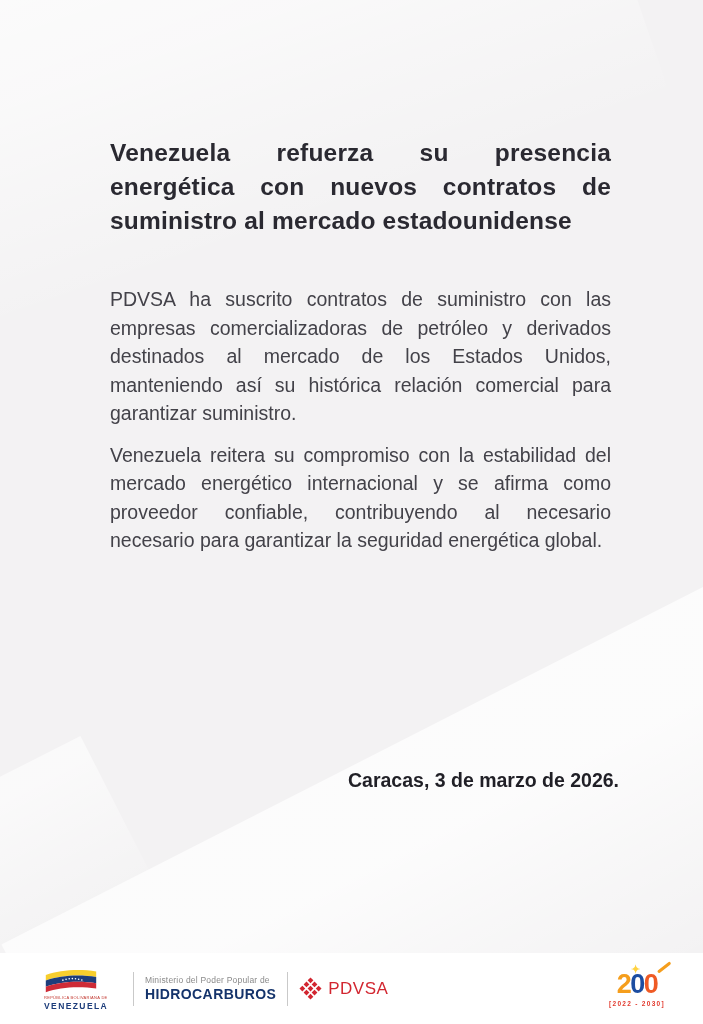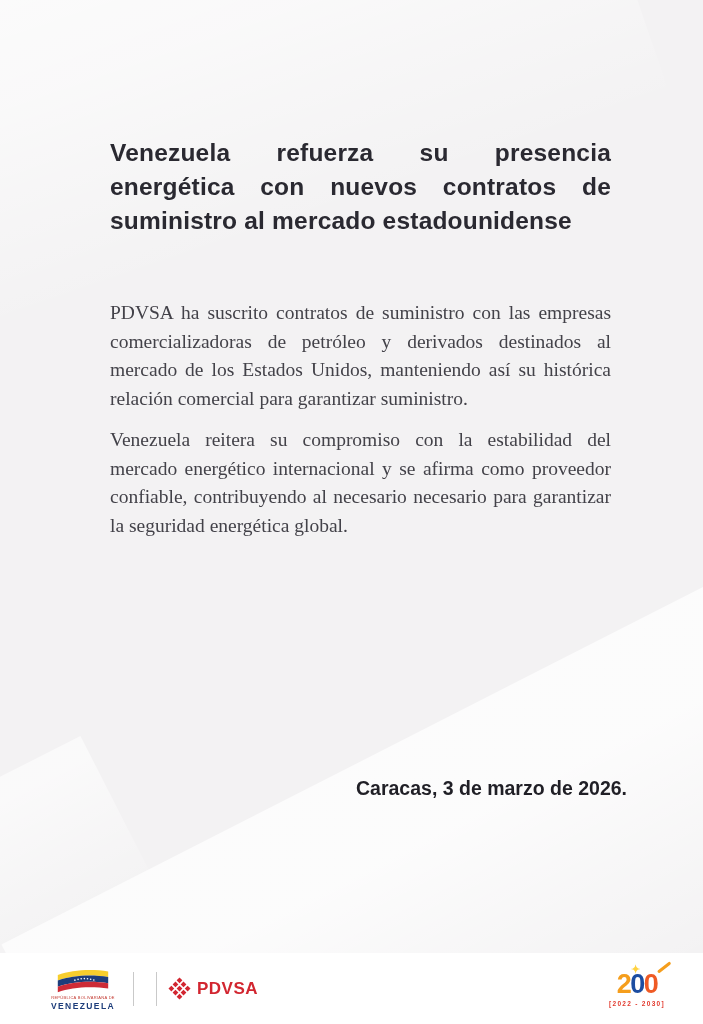--- a/index.html
+++ b/index.html
@@ -29,47 +29,47 @@
 
   .content{
     position:absolute;left:110px;top:0;width:501px;
   }
   h1.headline{
     position:absolute;top:136px;left:0;width:501px;margin:0;
     font-size:24.5px;line-height:34px;font-weight:700;
     color:#2a2931;text-align:justify;letter-spacing:0.2px;
   }
   .bodytext{
-    position:absolute;top:299px;left:0;width:501px;font-family:Liberation Serif, serif;
+    position:absolute;top:285px;left:0;width:501px;
   }
   .body-par{
     margin:0 0 13px 0;
     font-size:19.5px;line-height:28.5px;font-weight:400;
     color:#434249;text-align:justify;
   }
   .dateline{
-    position:absolute;top:761px;left:0;width:501px;margin:16px;
+    position:absolute;top:761px;left:0;width:501px;margin:8px;
     font-size:19.5px;font-weight:700;color:#201f26;text-align:right;
   }
 
   footer{
     position:absolute;left:0;bottom:0;width:703px;height:71px;
     background:#ffffff;
     display:flex;align-items:center;
     padding-left:44px;box-sizing:border-box;
   }
-  .gov-logo{display:flex;flex-direction:column;align-items:center;width:78px;}
+  .gov-logo{display:flex;flex-direction:column;width:78px;}
   .gov-sub{font-size:4px;color:#c2372f;letter-spacing:0.3px;margin-top:1px;white-space:nowrap;}
   .gov-name{font-size:8.5px;font-weight:700;color:#1d3d7b;letter-spacing:1.4px;margin-top:1px;}
   .vdiv{width:1px;height:34px;background:#c9c9c9;margin:0 11px;}
   .ministry{display:flex;flex-direction:column;justify-content:center;}
   .min-line1{font-size:8.5px;color:#8a8a8a;letter-spacing:0.2px;}
   .min-line2{font-size:14px;font-weight:800;color:#14336b;letter-spacing:0.4px;margin-top:1px;}
   .pdvsa{display:flex;align-items:center;gap:6px;}
-  .pdvsa-word{font-size:17px;font-weight:700;color:#d22630;letter-spacing:0.5px;}
+  .pdvsa-word{font-size:17px;font-weight:400;color:#d22630;letter-spacing:0.5px;}
 
   .bicent{margin-left:auto;margin-right:33px;text-align:center;position:relative;width:66px;}
   .digits{display:flex;justify-content:center;align-items:flex-end;font-weight:800;font-size:27px;line-height:1;letter-spacing:-1.5px;position:relative;}
   .d2{color:#f59e1d;}
   .d0a{color:#1c4da1;}
   .d0b{color:#ef5a24;}
   .bstar{
     position:absolute;top:-7px;left:27px;font-size:11px;color:#ffd23f;letter-spacing:0;
   }
   .bstreak{
@@ -112,20 +112,24 @@
           <circle cx="38.5" cy="13.6" r="0.9"></circle>
           <circle cx="42" cy="14.4" r="0.9"></circle>
         </g>
       </svg>
       <div class="gov-sub">REPÚBLICA BOLIVARIANA DE</div>
       <div class="gov-name">VENEZUELA</div>
     </div>
 
     <div class="vdiv"></div>
 
+    <div class="ministry">
+      <div class="min-line1">Ministerio del Poder Popular de</div>
+      <div class="min-line2">HIDROCARBUROS</div>
+    </div>
 
     <div class="vdiv"></div>
 
     <div class="pdvsa">
       <svg width="23" height="23" viewBox="0 0 24 24" aria-hidden="true">
         <g fill="#d22630">
           <path d="M12,0.5 L15,3.5 L12,6.5 L9,3.5 Z"></path>
           <path d="M7.8,4.8 L10.8,7.8 L7.8,10.8 L4.8,7.8 Z"></path>
           <path d="M16.2,4.8 L19.2,7.8 L16.2,10.8 L13.2,7.8 Z"></path>
           <path d="M3.5,9 L6.5,12 L3.5,15 L0.5,12 Z"></path>

